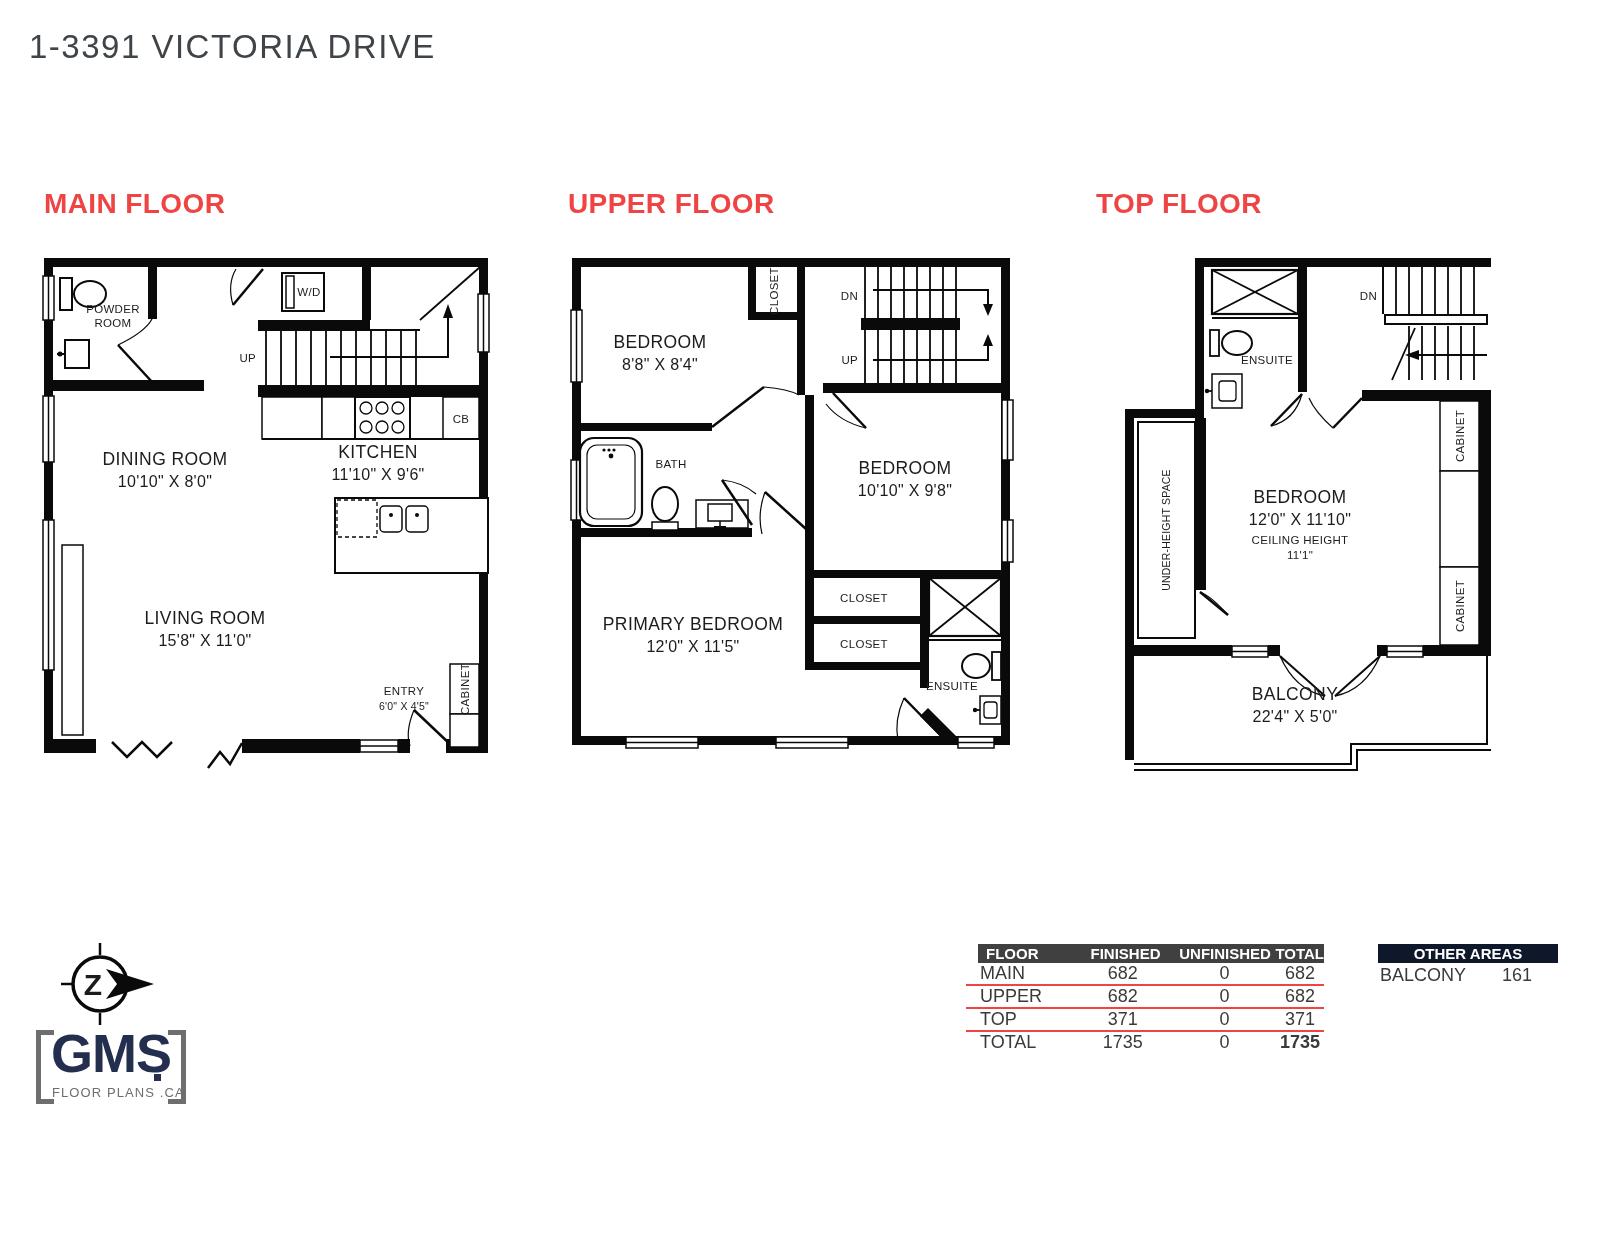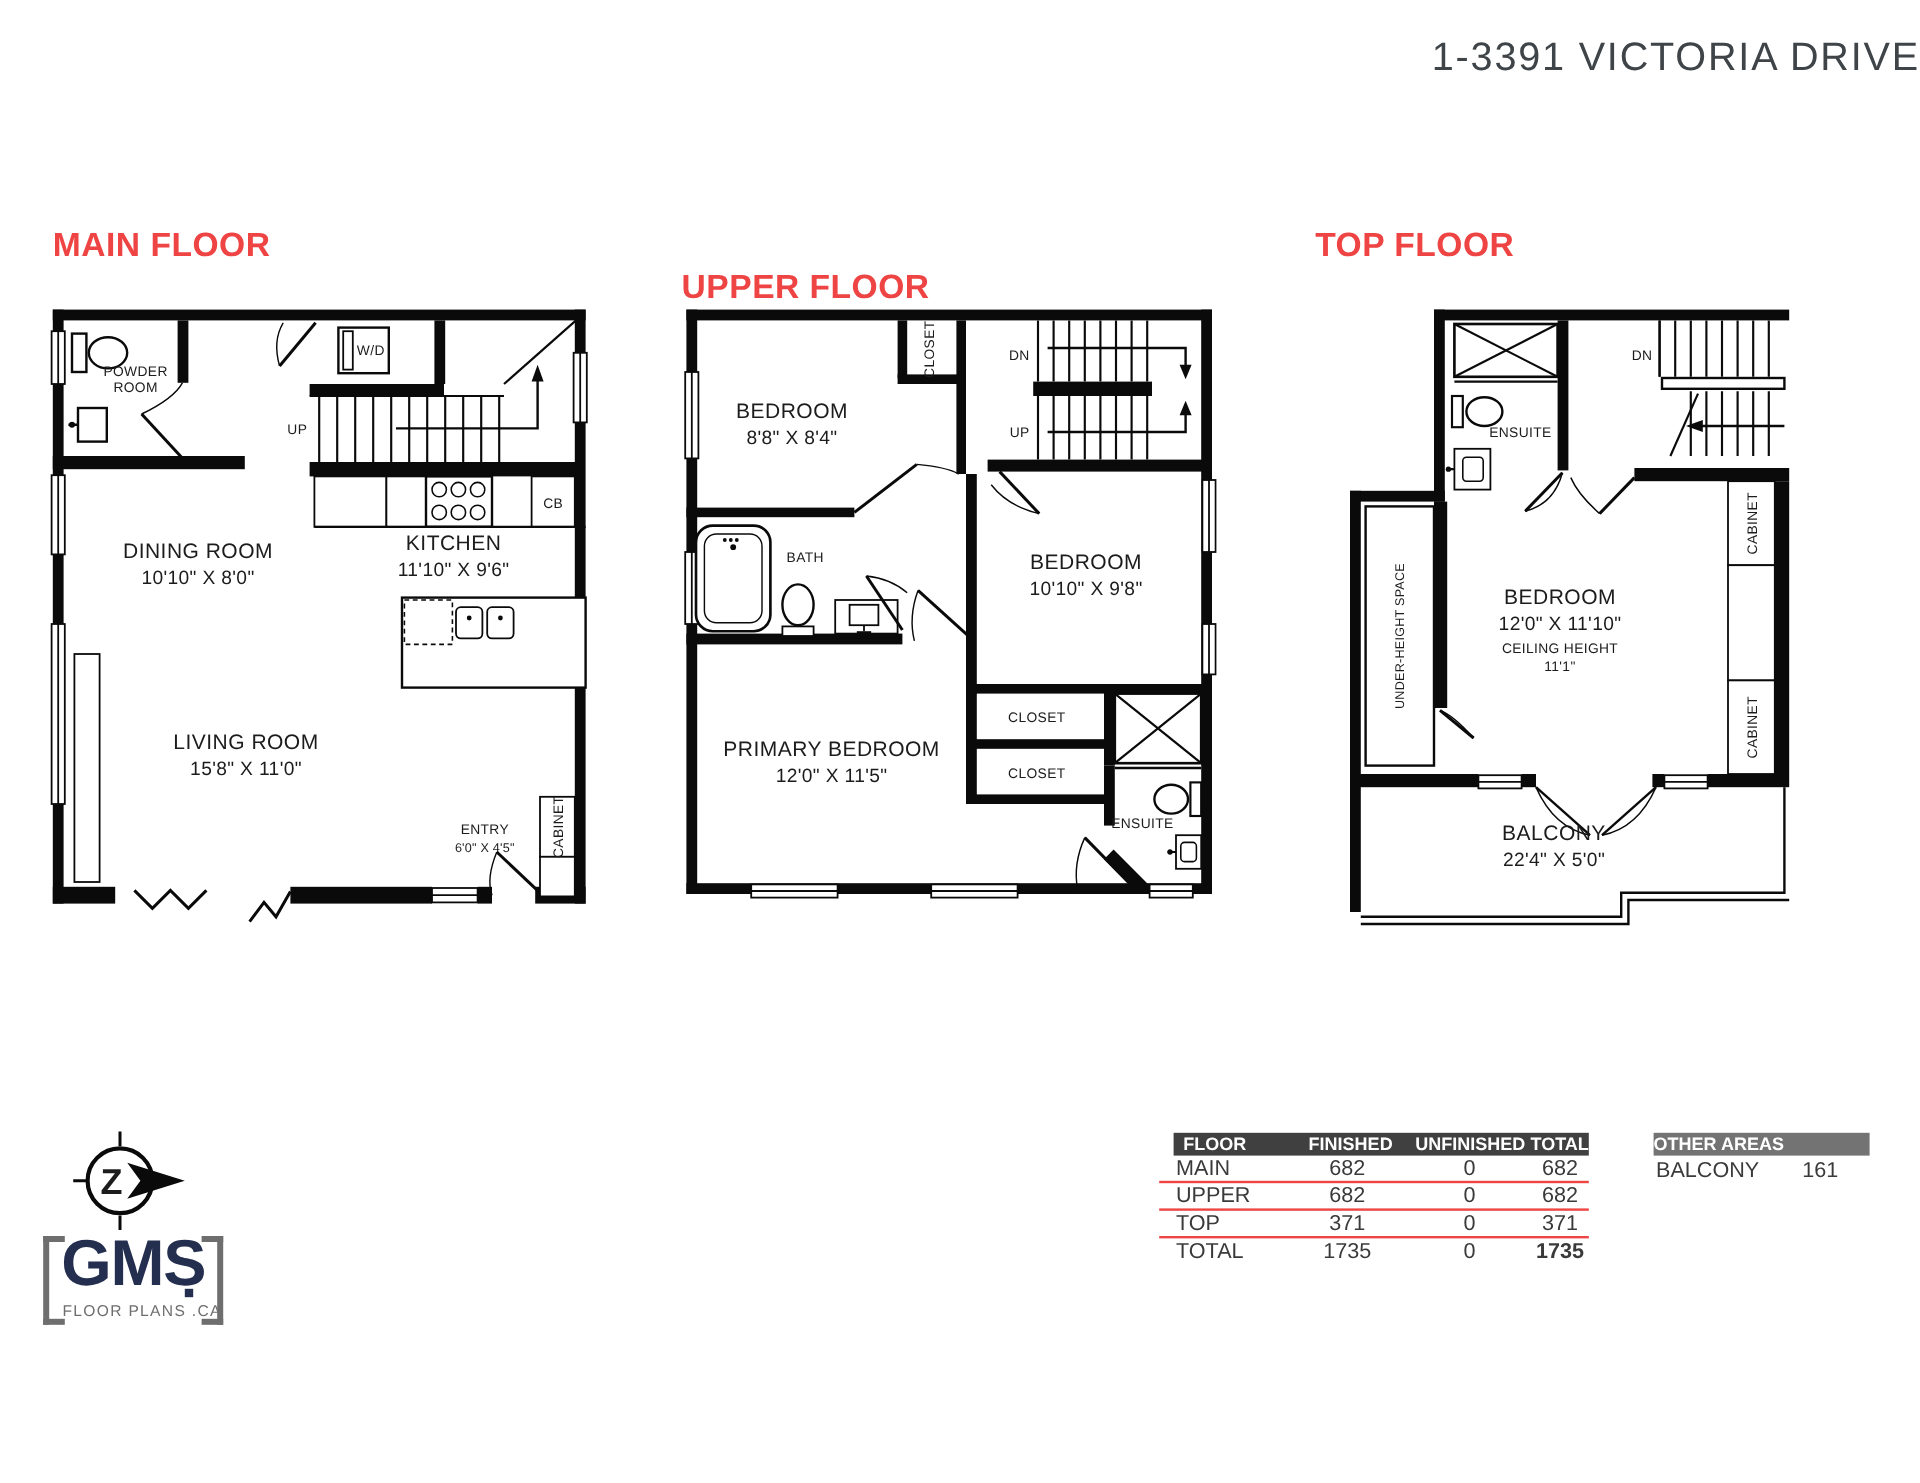--- a/index.html
+++ b/index.html
@@ -1,46 +1,46 @@
 <!DOCTYPE html>
 <html><head>
 <meta charset="utf-8">
 <style>
   html,body{margin:0;padding:0;background:#ffffff;}
   body{width:1600px;height:1236px;position:relative;font-family:"Liberation Sans",sans-serif;overflow:hidden;}
   .abs{position:absolute;}
   
-  .page-title{left:0;right:0;top:28px;text-align:right;font-size:33px;font-weight:300;
-    letter-spacing:1.5px;color:#3f4448;}
+  .page-title{left:0;right:0;top:28px;text-align:left;font-size:33px;font-weight:300;
+    letter-spacing:1.5px;color:#3f4448;padding-left:29px;}
   
   .floor-heading{font-size:28px;font-weight:bold;color:#ef4444;letter-spacing:.4px;}
   .h-main{left:44px;top:188px;}
-  .h-upper{left:568px;top:188px;margin-top:35px;}
+  .h-upper{left:568px;top:188px;}
   .h-top{left:1096px;top:188px;}
   
   svg text{font-family:"Liberation Sans",sans-serif;fill:#1c1c1c;}
   .rname{font-size:17.5px;letter-spacing:.4px;}
   .rdim{font-size:16px;letter-spacing:.3px;}
   .small{font-size:11.5px;letter-spacing:.3px;}
   .tiny{font-size:10.5px;letter-spacing:.2px;}
   
   .tbl{left:966px;top:944px;width:358px;font-size:18px;color:#3a3a3a;}
   .t-head{background:#404040;color:#ffffff;font-weight:bold;font-size:15px;height:19px;
     line-height:19px;display:flex;margin-left:12px;}
   .t-row{display:flex;height:21px;line-height:21px;}
   .t-row.sep{border-bottom:2px solid #ef4444;}
   .c-floor{width:96px;padding-left:14px;text-align:left;}
   .c-fin{width:105px;text-align:center;}
   .c-unfin{width:107px;text-align:center;}
   .c-tot{width:50px;text-align:center;}
   .t-head .c-floor{padding-left:8px;}
   .bold{font-weight:bold;}
   .tbl-other{left:1378px;top:944px;width:180px;font-size:18px;color:#3a3a3a;}
-  .o-head{background:#737373;color:#fff;font-weight:bold;font-size:15px;height:19px;
-    line-height:19px;}
+  .o-head{background:#0f172a;color:#fff;font-weight:bold;font-size:15px;height:19px;
+    line-height:19px;text-align:center;}
   .o-row{display:flex;height:22px;line-height:24px;}
   .o-name{flex:1;padding-left:2px;}
   .o-val{width:60px;text-align:right;padding-right:26px;}
   
   .compass{left:60px;top:938px;}
   .wordmark{left:36px;top:1030px;width:150px;height:74px;}
   .bracket{position:absolute;width:13px;height:64px;top:0;}
   .bracket-left{left:0;border-left:5px solid #6e6e6e;border-top:5px solid #6e6e6e;border-bottom:5px solid #6e6e6e;}
   .bracket-right{right:0;border-right:5px solid #6e6e6e;border-top:5px solid #6e6e6e;border-bottom:5px solid #6e6e6e;}
   .gms-text{position:absolute;left:15px;top:-8px;font-size:54px;font-weight:bold;color:#242e4f;letter-spacing:-1px;}

